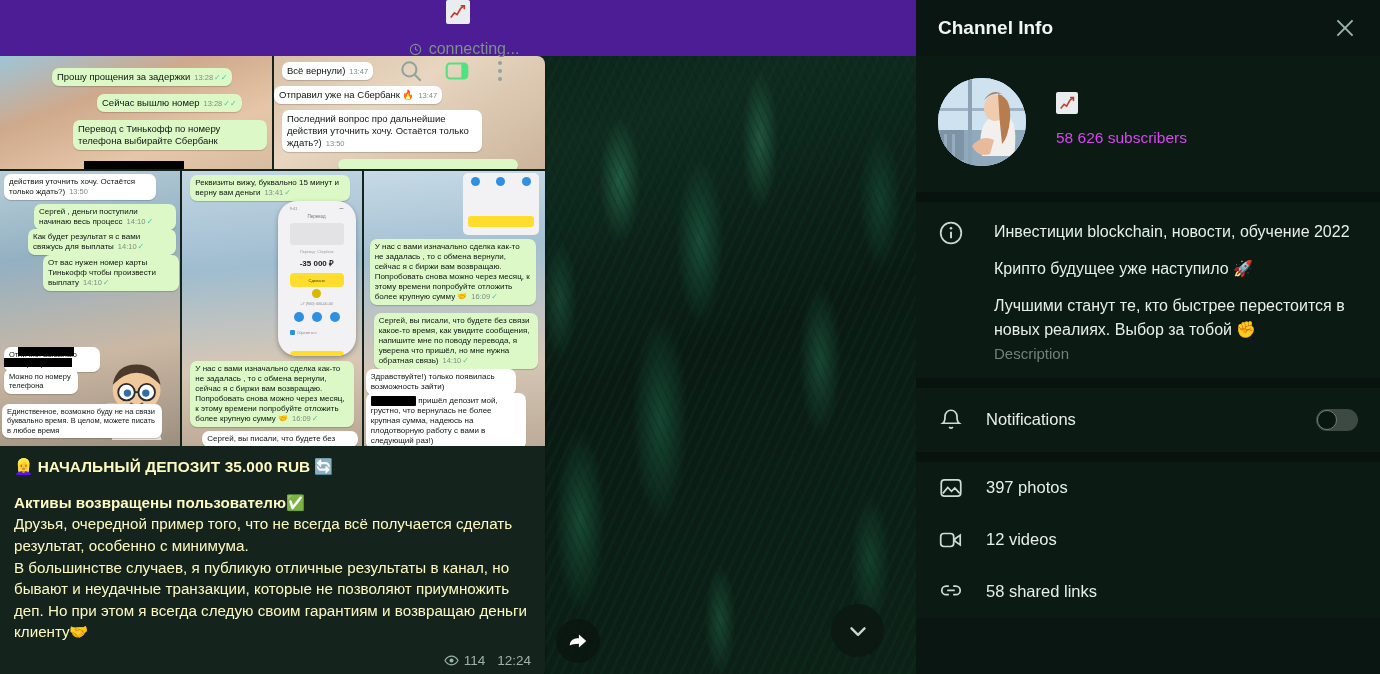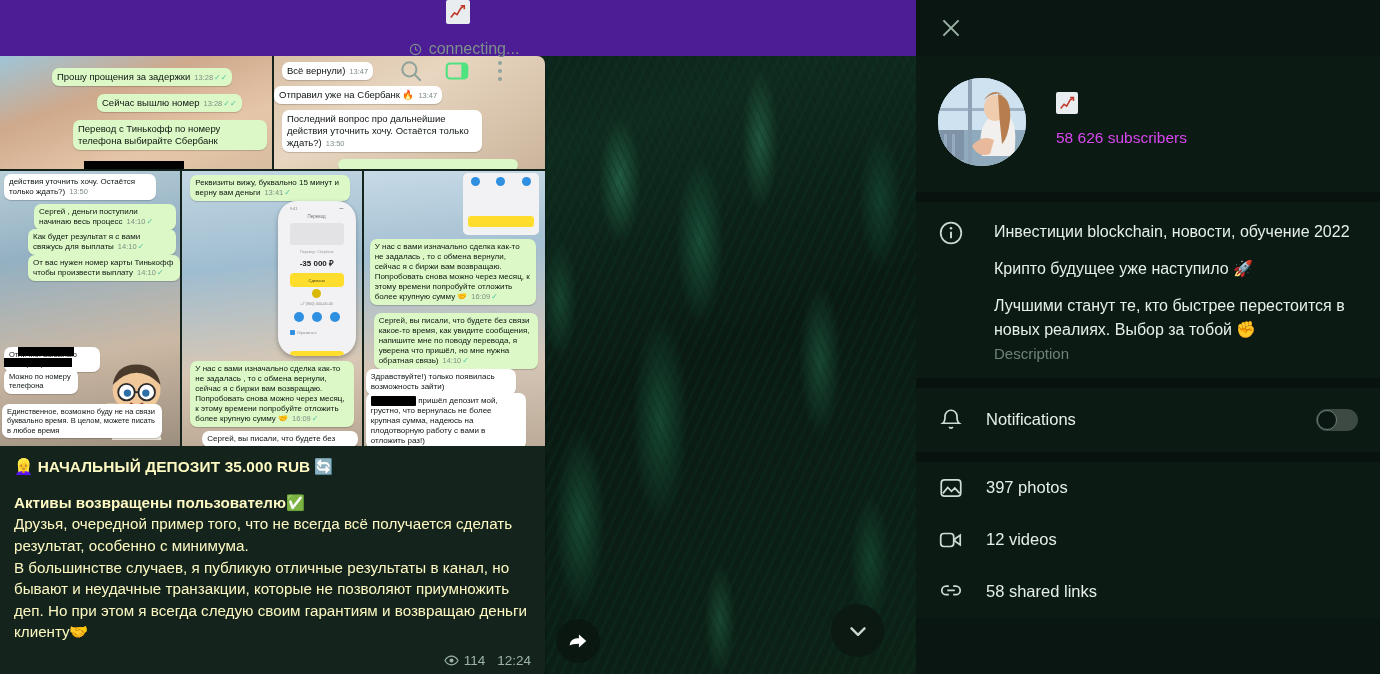--- a/index.html
+++ b/index.html
@@ -320,21 +320,21 @@
           <div class="thumb t3">
             <div class="bub white" style="left:4px;top:3px;width:152px;font-size:8px;">
               <span>действия уточнить хочу. Остаётся только ждать?)</span><span class="tm">13:50</span>
             </div>
             <div class="bub green" style="left:34px;top:33px;width:142px;font-size:8px;">
               <span>Сергей , деньги поступили начинаю весь процесс</span><span class="tm">14:10</span><span class="tick">✓</span>
             </div>
             <div class="bub green" style="left:28px;top:58px;width:148px;font-size:8px;">
               <span>Как будет результат я с вами свяжусь для выплаты</span><span class="tm">14:10</span><span class="tick">✓</span>
             </div>
-            <div class="bub green" style="left:28px;top:84px;width:152px;font-size:8px;">
+            <div class="bub green" style="left:43px;top:84px;width:136px;font-size:8px;">
               <span>От вас нужен номер карты Тинькофф чтобы произвести выплату</span><span class="tm">14:10</span><span class="tick">✓</span>
             </div>
 
             <svg class="sticker" viewBox="0 0 100 100">
               <ellipse cx="55" cy="46" rx="26" ry="24" fill="#f0c89a"></ellipse>
               <path d="M29 40 q26 -26 52 0 q-4 -22 -26 -22 q-22 0 -26 22z" fill="#4a3a2c"></path>
               <circle cx="44" cy="48" r="9" fill="#fff" stroke="#2b2b2b" stroke-width="2"></circle>
               <circle cx="66" cy="48" r="9" fill="#fff" stroke="#2b2b2b" stroke-width="2"></circle>
               <circle cx="45" cy="49" r="4" fill="#2f6fa8"></circle>
               <circle cx="65" cy="49" r="4" fill="#2f6fa8"></circle>
@@ -405,21 +405,21 @@
               <span>У нас с вами изначально сделка как-то не задалась , то с обмена вернули, сейчас я с биржи вам возвращаю. Попробовать снова можно через месяц, к этому времени попробуйте отложить более крупную сумму 🤝</span><span class="tm">16:09</span><span class="tick">✓</span>
             </div>
             <div class="bub green" style="left:10px;top:142px;width:164px;font-size:8px;">
               <span>Сергей, вы писали, что будете без связи какое-то время, как увидите сообщения, напишите мне по поводу перевода, я уверена что пришёл, но мне нужна обратная связь)</span><span class="tm">14:10</span><span class="tick">✓</span>
             </div>
             <div class="bub white" style="left:2px;top:198px;width:150px;font-size:8px;">
               <span>Здравствуйте!) только появилась возможность зайти)</span>
             </div>
             <div class="bub white" style="left:2px;top:222px;width:160px;font-size:8px;">
               <span class="censor">████████</span>
-              <span>пришёл депозит мой, грустно, что вернулась не более крупная сумма, надеюсь на плодотворную работу с вами в отложить раз!)</span>
+              <span>пришёл депозит мой, грустно, что вернулась не более крупная сумма, надеюсь на плодотворную работу с вами в следующий раз!)</span>
             </div>
           </div>
         </div>
       </div>
 
       <div class="msg-text">
         <div class="msg-title">👱‍♀️ НАЧАЛЬНЫЙ ДЕПОЗИТ 35.000 RUB 🔄</div>
         <div class="msg-spacer"></div>
         <div class="msg-bold">Активы возвращены пользователю✅</div>
         <div>Друзья, очередной пример того, что не всегда всё получается сделать  результат, особенно с минимума.</div>
@@ -442,20 +442,21 @@
     </div>
     <div class="scroll-btn">
       <svg viewBox="0 0 24 24" fill="none">
           <polyline points="6,9.5 12,15.5 18,9.5" stroke-width="2.2" stroke-linecap="round" stroke-linejoin="round"></polyline>
         </svg>
     </div>
   </div>
 
   <div class="panel">
     <div class="panel-header">
+      <div class="panel-title">Channel Info</div>
       <span class="close-x">
         <svg viewBox="0 0 24 24">
             <line x1="5" y1="5" x2="19" y2="19" stroke="currentColor" stroke-width="1.8"></line>
             <line x1="19" y1="5" x2="5" y2="19" stroke="currentColor" stroke-width="1.8"></line>
           </svg>
       </span>
     </div>
 
     <div class="panel-block">
       <div class="profile">

